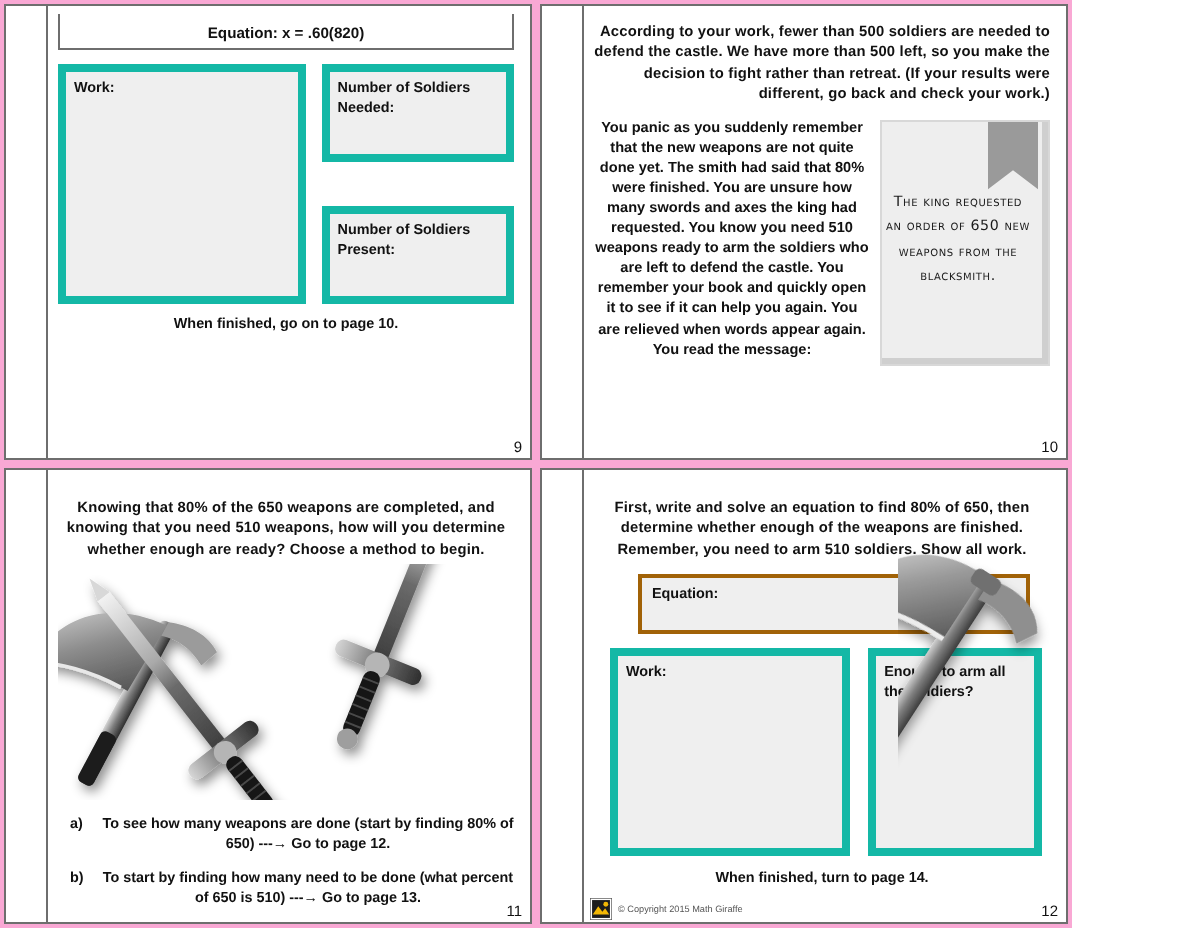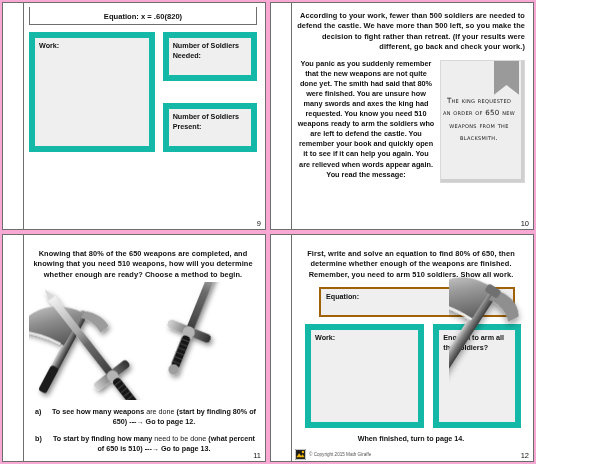--- a/index.html
+++ b/index.html
@@ -63,21 +63,21 @@
     margin-bottom:5px;
   }
   .para{margin:0 0 0 0;}
   .boxrow{
     display:flex;
     gap:8px;
     margin-top:7px;
     height:120px;
   }
   .answerbox{
-    border:6px solid #14b8a6;
+    border:4px solid #14b8a6;
     background:#efefef;
     font-size:7.2px;
     font-weight:700;
     line-height:9.5px;
     padding:3px 4px;
     box-sizing:border-box;
     color:#111;
   }
   .workbox{flex:1.12;}
   .stack{flex:1;display:flex;flex-direction:column;gap:22px;}
@@ -153,21 +153,21 @@
   .choice{
     display:flex;
     font-size:7.2px;
     line-height:10px;
     font-weight:600;
     color:#111;
     margin-top:7px;
   }
   .choice .lbl{width:22px;flex:none;padding-left:6px;box-sizing:border-box;}
   .choice .txt{flex:1;text-align:center;}
-  .choice b{font-weight:400;}
+  .choice b{font-weight:700;}
   
   .eqbox{
     border:2px solid #a16207;
     background:#efefef;
     height:30px;
     margin:7px 10px 0 22px;
     font-size:7.2px;
     font-weight:700;
     padding:3px 5px;
     box-sizing:border-box;
@@ -218,20 +218,21 @@
 
 
       <div class="boxrow">
         <div class="answerbox workbox">Work:</div>
         <div class="stack">
           <div class="answerbox">Number of Soldiers Needed:</div>
           <div class="answerbox">Number of Soldiers Present:</div>
         </div>
       </div>
 
+      <div class="footnote">When finished, go on to page 10.</div>
     </div>
     <div class="pagenum">9</div>
   </div>
 
   <div class="page p10">
     <div class="content">
 
       <div class="ctext" style="margin-top:4px;">According to your work, fewer than 500 soldiers are needed to defend the castle.  We have more than 500 left, so you make the decision to fight rather than retreat.  (If your results were different, go back and check your work.)</div>
 
       <div class="lowerwrap">

